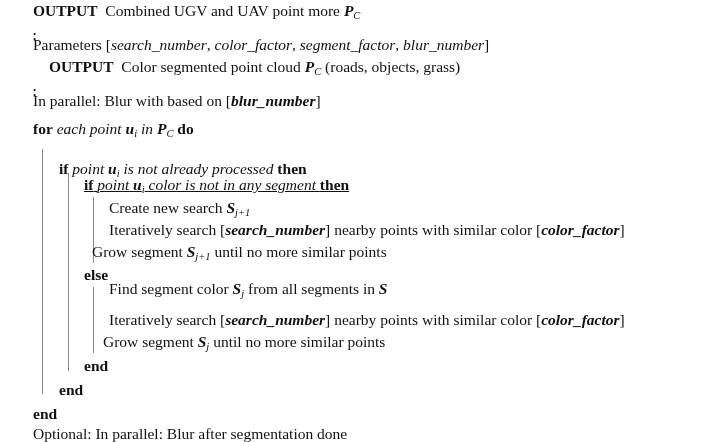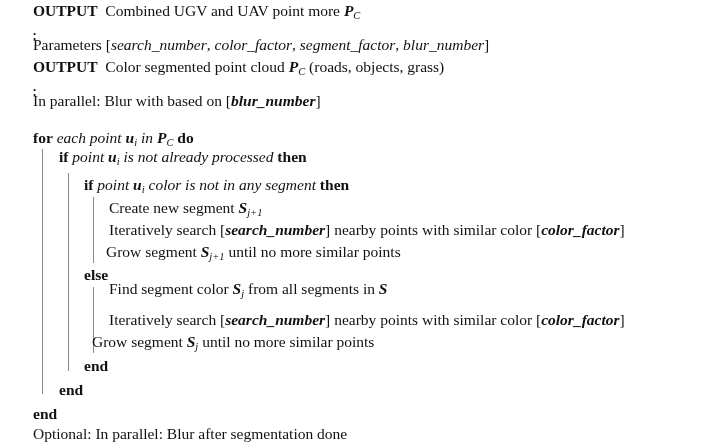--- a/index.html
+++ b/index.html
@@ -18,87 +18,87 @@
 
 <div class="line" style="left:33px;top:2px;">
   <span class="b">OUTPUT</span>&nbsp;
   <span>Combined UGV and UAV point more</span>
   <span class="bi">P</span><sub class="i">C</sub>
 </div>
 <div class="dots" style="left:33px;top:28px;">.<br>.</div>
 <div class="line" style="left:33px;top:36px;text-align:right;">
   <span>Parameters [</span><span class="i">search_number</span>, <span class="i">color_factor</span>, <span class="i">segment_factor</span>, <span class="i">blur_number</span><span>]</span>
 </div>
-<div class="line" style="left:33px;top:58px;">
+<div class="line" style="left:49px;top:58px;">
   <span class="b">OUTPUT</span>&nbsp;
   <span>Color segmented point cloud</span>
   <span class="bi">P</span><sub class="i">C</sub>
   <span>(roads, objects, grass)</span>
 </div>
 <div class="dots" style="left:33px;top:84px;">.<br>.</div>
 <div class="line" style="left:33px;top:92px;">
   <span>In parallel: Blur with based on [</span><span class="bi">blur_number</span><span>]</span>
 </div>
 
-<div class="line" style="left:33px;top:129px;">
+<div class="line" style="left:33px;top:120px;">
   <span class="b">for</span>
   <span class="i">each point</span>
   <span class="bi">u</span><sub class="i">i</sub>
   <span class="i">in</span>
   <span class="bi">P</span><sub class="i">C</sub>
   <span class="b">do</span>
 </div>
 <div class="vline" style="left:42px;top:149px;height:245px;"></div>
 
-<div class="line" style="left:59px;top:148px;">
+<div class="line" style="left:59px;top:160px;">
   <span class="b">if</span>
   <span class="i">point</span>
   <span class="bi">u</span><sub class="i">i</sub>
   <span class="i">is not already processed</span>
   <span class="b">then</span>
 </div>
 <div class="vline" style="left:68px;top:173px;height:198px;"></div>
 
-<div class="line" style="left:84px;top:176px;">
+<div class="line" style="left:84px;top:176px;text-decoration:underline;">
   <span class="b">if</span>
   <span class="i">point</span>
   <span class="bi">u</span><sub class="i">i</sub>
   <span class="i">color is not in any segment</span>
   <span class="b">then</span>
 </div>
 <div class="vline" style="left:93px;top:197px;height:66px;"></div>
 
 <div class="line" style="left:109px;top:199px;">
-  <span>Create new segment</span>
+  <span>Create new search</span>
   <span class="bi">S</span><sub class="i">j+1</sub>
 </div>
 <div class="line" style="left:109px;top:221px;">
   <span>Iteratively search [</span><span class="bi">search_number</span><span>] nearby points with similar color [</span><span class="bi">color_factor</span><span>]</span>
 </div>
-<div class="line" style="left:106px;top:243px;">
+<div class="line" style="left:92px;top:243px;">
   <span>Grow segment</span>
   <span class="bi">S</span><sub class="i">j+1</sub>
   <span>until no more similar points</span>
 </div>
 
 <div class="line" style="left:84px;top:266px;text-align:center;">
   <span class="b">else</span>
 </div>
 <div class="vline" style="left:93px;top:287px;height:66px;"></div>
 
 <div class="line" style="left:109px;top:280px;">
   <span>Find segment color</span>
   <span class="bi">S</span><sub class="i">j</sub>
   <span>from all segments in</span>
   <span class="bi">S</span>
 </div>
 <div class="line" style="left:109px;top:311px;">
   <span>Iteratively search [</span><span class="bi">search_number</span><span>] nearby points with similar color [</span><span class="bi">color_factor</span><span>]</span>
 </div>
-<div class="line" style="left:92px;top:333px;">
+<div class="line" style="left:103px;top:333px;">
   <span>Grow segment</span>
   <span class="bi">S</span><sub class="i">j</sub>
   <span>until no more similar points</span>
 </div>
 
 <div class="line" style="left:84px;top:357px;">
   <span class="b">end</span>
 </div>
 <div class="line" style="left:59px;top:381px;">
   <span class="b">end</span>

